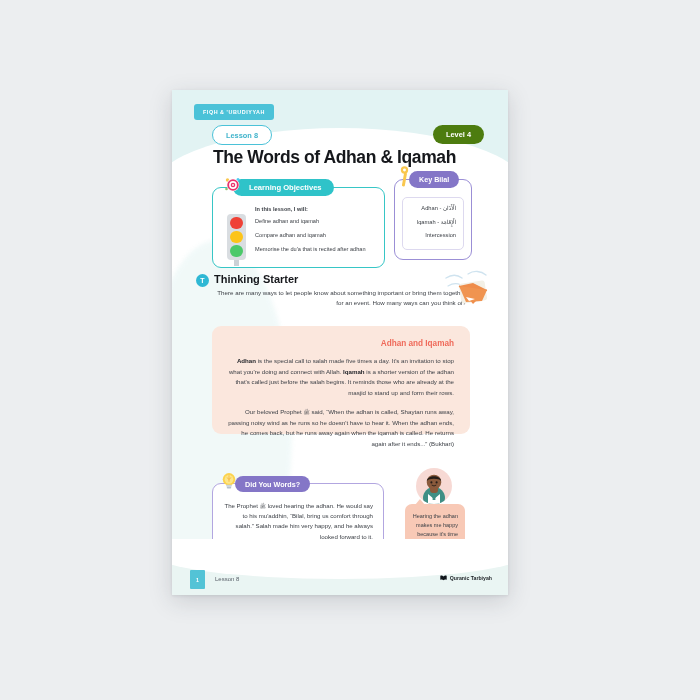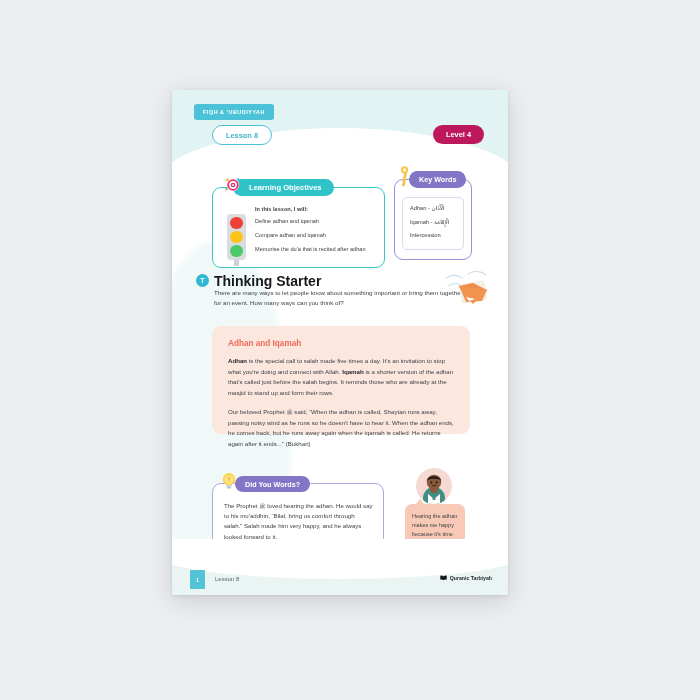--- a/index.html
+++ b/index.html
@@ -24,39 +24,39 @@
     background:#e2f3f3;
   }
   .page-topwash:after{
     content:"";position:absolute;left:-6%;top:38px;width:112%;height:130px;
     background:#ffffff;border-radius:50% 50% 0 0 / 62px 62px 0 0;
   }
   .page-leftwash{
     position:absolute;left:-30px;top:150px;width:150px;height:380px;
     background:#e6f5f4;border-radius:50%;filter:blur(2px);opacity:.55;
   }
-  .page-body{position:absolute;inset:0;}
+  .page-body{position:absolute;inset:0;text-align:right;}
 
   
   .subject-tag{
     position:absolute;left:22px;top:14px;
     background:#4bc2d8;color:#ffffff;
     font-size:5.4px;font-weight:bold;letter-spacing:.55px;
     padding:5px 9px;border-radius:3px;
     text-transform:uppercase;
   }
   .lesson-pill{
     position:absolute;left:40px;top:35px;
     border:1.2px solid #4bc2d8;color:#3fb3cb;background:#fff;
     font-size:7.4px;font-weight:bold;
     padding:4.5px 13px;border-radius:14px;
   }
   .level-pill{
     position:absolute;right:24px;top:35px;
-    background:#be185d;color:#fff;
+    background:#4d7c0f;color:#fff;
     font-size:7.4px;font-weight:bold;
     padding:5px 13px;border-radius:14px;
   }
   .page-title{
     position:absolute;left:41px;top:57px;
     font-size:17.5px;font-weight:bold;color:#16181c;
     letter-spacing:-.4px;
   }
 
   
@@ -112,21 +112,21 @@
   .kw-ar{font-size:5.7px;color:#3b3f45;direction:rtl;}
 
   
   .ts-icon{
     position:absolute;left:24px;top:184px;width:13px;height:13px;border-radius:50%;
     background:#2fb8d4;color:#fff;font-size:7px;font-weight:bold;
     display:flex;align-items:center;justify-content:center;
   }
   .ts-title{
     position:absolute;left:42px;top:183px;
-    font-size:14px;font-weight:bold;color:#16181c;
+    font-size:11px;font-weight:bold;color:#16181c;
   }
   .ts-text{
     position:absolute;left:42px;top:198px;width:252px;
     font-size:6.2px;color:#3b3f45;line-height:1.65;
   }
   .envelope{position:absolute;left:272px;top:178px;width:48px;height:42px;}
 
   
   .main-box{
     position:absolute;left:40px;top:236px;width:258px;height:108px;
@@ -200,20 +200,21 @@
 
 <div class="page">
   <div class="page-topwash"></div>
   <div class="page-leftwash"></div>
 
   <div class="page-body">
 
     <div class="subject-tag">FIQH &amp; 'UBUDIYYAH</div>
     <div class="lesson-pill">Lesson 8</div>
     <div class="level-pill">Level 4</div>
+    <div class="page-title">The Words of Adhan &amp; Iqamah</div>
 
     <div class="lo-card">
       <svg class="target-icon" viewBox="0 0 40 40">
         <circle cx="9" cy="10" r="3.4" fill="#f9c74f"></circle>
         <circle cx="30" cy="9" r="3" fill="#4cc9f0"></circle>
         <circle cx="7" cy="28" r="2.6" fill="#90be6d"></circle>
         <circle cx="20" cy="20" r="12.5" fill="#ffffff"></circle>
         <circle cx="20" cy="20" r="11.5" fill="#e8336d"></circle>
         <circle cx="20" cy="20" r="7.8" fill="#ffffff"></circle>
         <circle cx="20" cy="20" r="4.6" fill="#e8336d"></circle>
@@ -231,21 +232,21 @@
       <div class="lo-item lo-i2">Compare adhan and iqamah</div>
       <div class="lo-item lo-i3">Memorise the du'a that is recited after adhan</div>
     </div>
 
     <div class="kw-card">
       <svg class="key-icon" viewBox="0 0 20 30">
         <circle cx="10" cy="5.5" r="5" fill="#f9c74f"></circle>
         <circle cx="10" cy="5.5" r="2" fill="#ffffff"></circle>
         <rect x="8" y="9" width="4" height="19" rx="1.6" fill="#f9c74f" transform="rotate(10 10 18)"></rect>
       </svg>
-      <div class="kw-header">Key Words</div>
+      <div class="kw-header">Key Bilal</div>
       <div class="kw-inner">
         <div class="kw-row">
           <span>Adhan - </span><span class="kw-ar">الْأَذَان</span>
         </div>
         <div class="kw-row">
           <span>Iqamah - </span><span class="kw-ar">الْإِقَامَة</span>
         </div>
         <div class="kw-row">Intercession</div>
       </div>
     </div>

